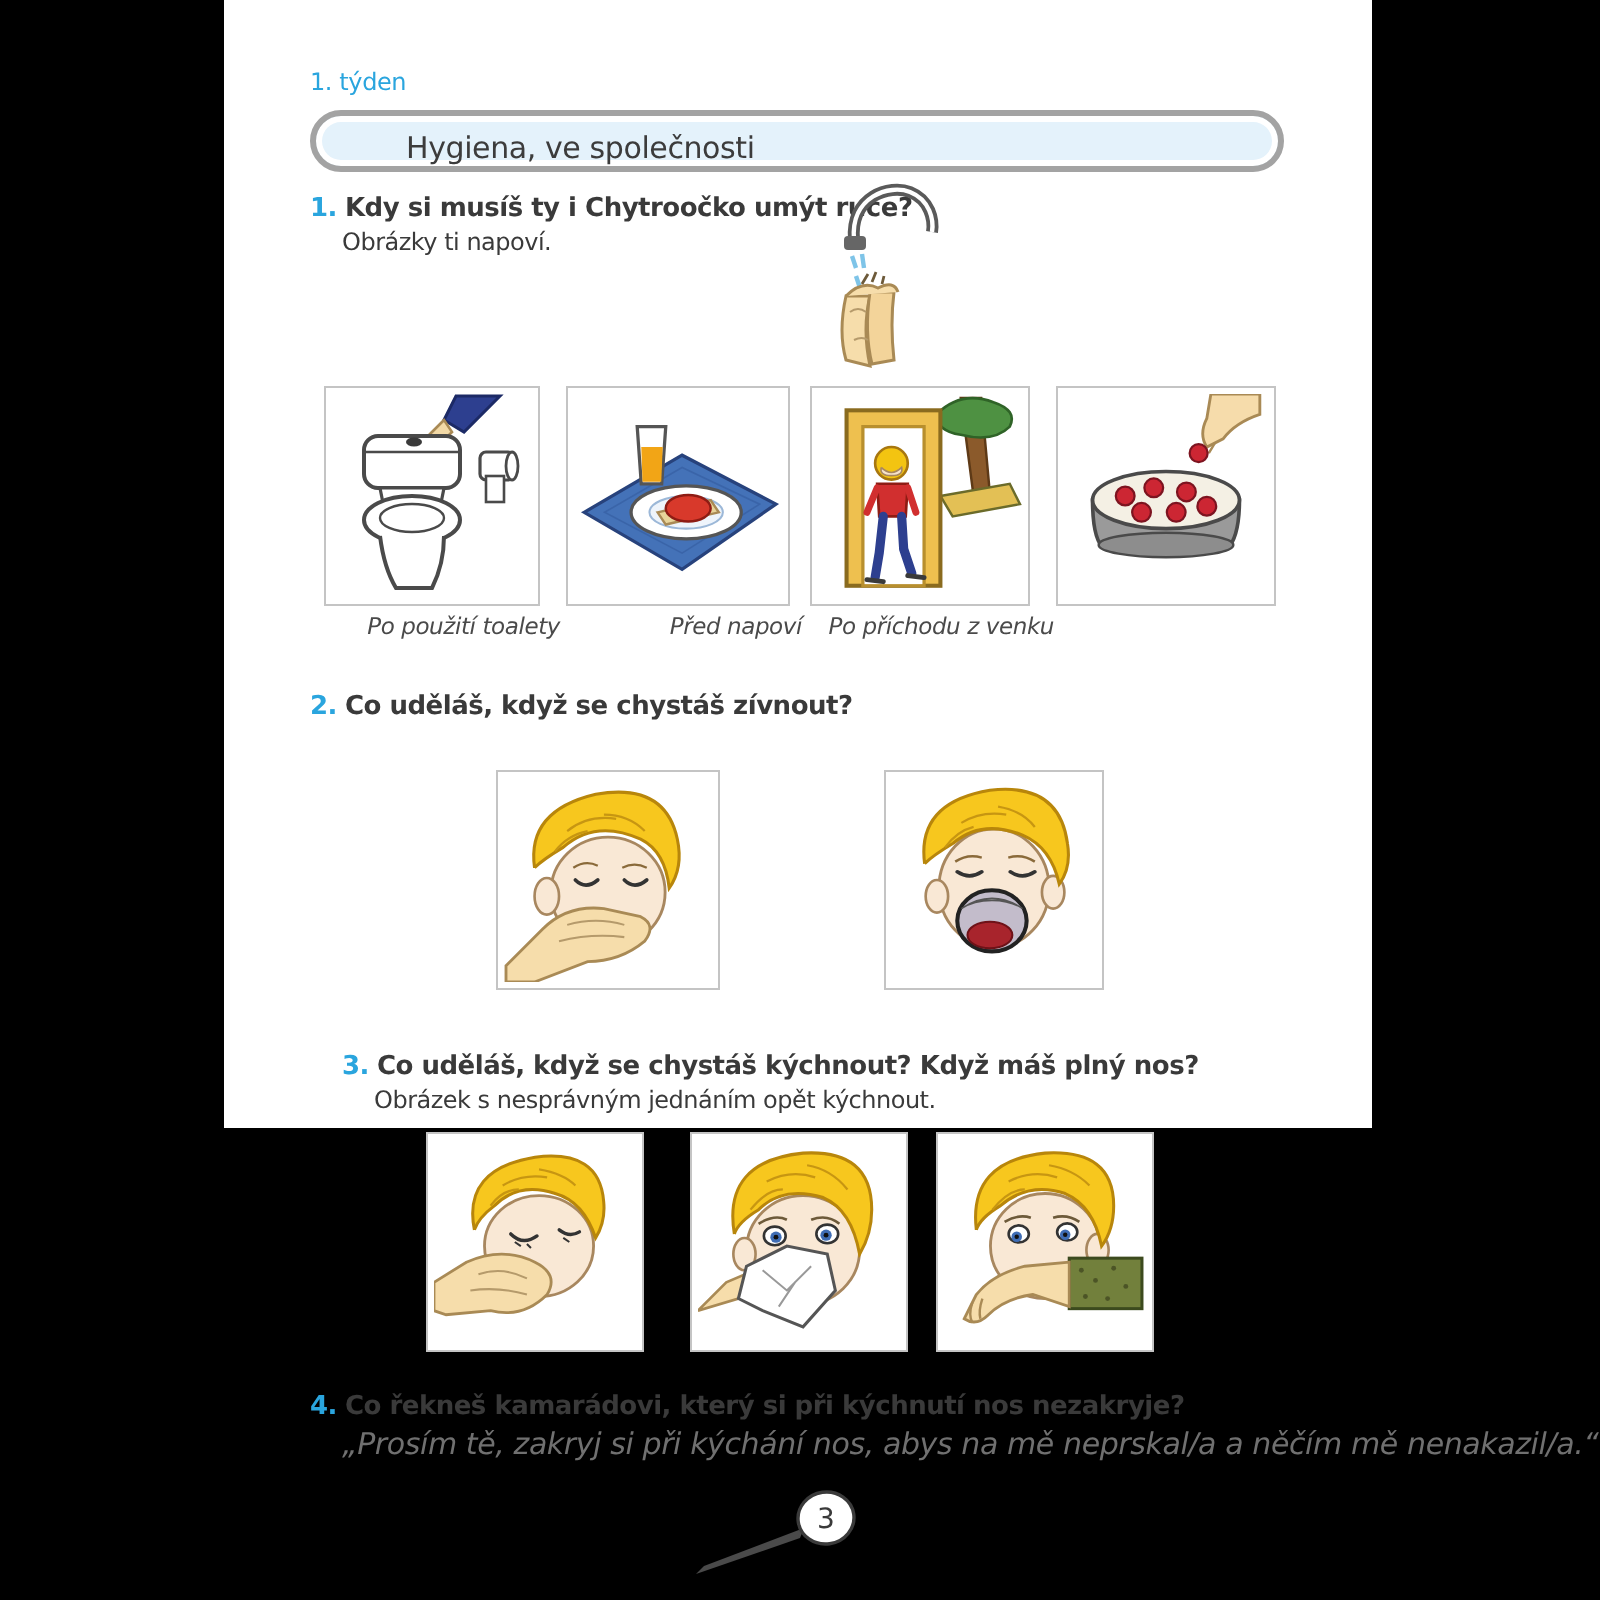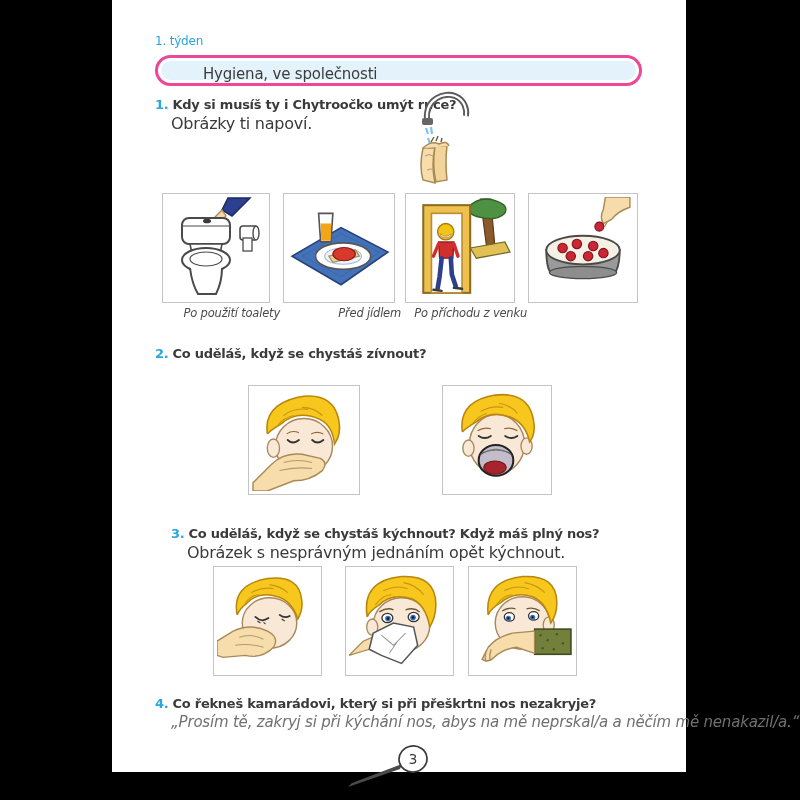--- a/index.html
+++ b/index.html
@@ -1,34 +1,34 @@
 <!DOCTYPE html>
 <html><head>
 <meta charset="utf-8">
 <style>
   html,body { margin:0; padding:0; background:#000; }
   .stage {
     position:relative; width:800px; height:800px; background:#000;
     font-family:"DejaVu Sans", sans-serif; overflow:hidden;
   }
   .page {
-    position:absolute; left:112px; top:0; width:574px; height:772px;
+    position:absolute; left:112px; top:0; width:574px; height:564px;
     background:#ffffff; color:#3a3a3a;
   }
   .abs { position:absolute; }
   .week { font-size:12px; color:#2aa5de; letter-spacing:-0.2px; }
   .banner {
-    box-sizing:border-box; border:3px solid #ec4899; border-radius:16px;
+    box-sizing:border-box; border:3px solid #a3a3a3; border-radius:16px;
     background:#e4f2fb; box-shadow:inset 0 0 0 3px #ffffff;
   }
   .banner-text { font-size:15px; color:#3c3c3c; letter-spacing:-0.2px; }
   .q-line { white-space:nowrap; letter-spacing:-0.25px; }
   .q-title { font-weight:bold; font-size:13px; color:#3a3a3a; }
   .q-num { color:#2aa5de; font-weight:bold; margin-right:4px; }
-  .q-sub { font-size:16px; color:#3a3a3a; padding-left:16px; margin-top:2px; letter-spacing:-0.25px; }
+  .q-sub { font-size:12px; color:#3a3a3a; padding-left:16px; margin-top:2px; letter-spacing:-0.25px; }
   .q-quote { font-size:15px; font-style:italic; color:#707070; padding-left:16px; margin-top:2px; letter-spacing:-0.2px; }
   .img-box {
     position:absolute; box-sizing:border-box; background:#fff;
     border:1px solid #c4c4c4; padding:3px;
   }
   .img-box svg { width:100%; height:100%; display:block; }
   .caption { position:absolute; font-style:italic; font-size:11.5px; color:#4a4a4a; line-height:13px; letter-spacing:-0.2px;text-align:right; }
   .deco svg { width:100%; height:100%; display:block; }
 </style>
 </head>
@@ -123,21 +123,21 @@
           <circle cx="38" cy="58" r="4.6" fill="#cc2633"></circle>
           <circle cx="55" cy="58" r="4.6" fill="#cc2633"></circle>
         </g>
         <path d="M72 0 L96 0 L96 10 Q84 14 78 22 L70 26 Q66 20 70 12 Z" fill="#f6dcab" stroke="#a98a55" stroke-width="1.4"></path>
         <path d="M70 26 l-4 4 M74 24 l-3 5" stroke="#a98a55" stroke-width="1.2" fill="none"></path>
         <circle cx="66" cy="29" r="4.4" fill="#cc2633" stroke="#7d1420" stroke-width="1.1"></circle>
       </svg>
     </div>
 
     <div class="caption" style="left:50px; top:307px; width:118px;">Po použití toalety</div>
-    <div class="caption" style="left:171px; top:307px; width:118px;">Před jídlem</div>
+    <div class="caption" style="left:171px; top:307px; width:118px;">Před napoví</div>
     <div class="caption" style="left:293px; top:307px; width:122px;">Po příchodu z venku</div>
 
     <div class="abs" style="left:43px; top:346px;">
       <div class="q-line q-title">
         <span class="q-num">2.</span><span>Co uděláš, když se chystáš zívnout?</span>
       </div>
     </div>
 
     <div class="img-box" style="left:136px; top:385px; width:112px; height:110px;">
       <svg viewBox="0 0 100 100">
@@ -231,21 +231,21 @@
             <circle cx="70" cy="77" r="1.2"></circle>
             <circle cx="81" cy="78" r="1.2"></circle>
         </g>
         <path d="M62 60 L40 62 Q24 66 16 76 L10 88 Q16 92 22 86 Q30 78 44 76 L62 82 Z" fill="#f6ddab" stroke="#a98a55" stroke-width="1.4"></path>
         <path d="M14 80 q-2 6 0 10 M19 78 q-2 6 -1 10" fill="none" stroke="#a98a55" stroke-width="1.2"></path>
       </svg>
     </div>
 
     <div class="abs" style="left:43px; top:696px;">
       <div class="q-line q-title">
-        <span class="q-num">4.</span><span>Co řekneš kamarádovi, který si při přeškrtni nos nezakryje?</span>
+        <span class="q-num">4.</span><span>Co řekneš kamarádovi, který si při kýchnutí nos nezakryje?</span>
       </div>
       <div class="q-quote q-line">„Prosím tě, zakryj si při kýchání nos, abys na mě neprskal/a a něčím mě nenakazil/a.“</div>
     </div>
 
     <div class="abs deco" style="left:228px; top:740px; width:92px; height:52px;">
       <svg viewBox="0 0 92 52">
         <polygon points="8,47 12,43 62,24 60,29" fill="#4a4a4a"></polygon>
         <ellipse cx="73" cy="19" rx="14" ry="13" fill="#ffffff" stroke="#3a3a3a" stroke-width="1.7" transform="rotate(-8 73 19)"></ellipse>
         <text x="73" y="24" text-anchor="middle" font-size="14" fill="#3a3a3a">3</text>
       </svg>

